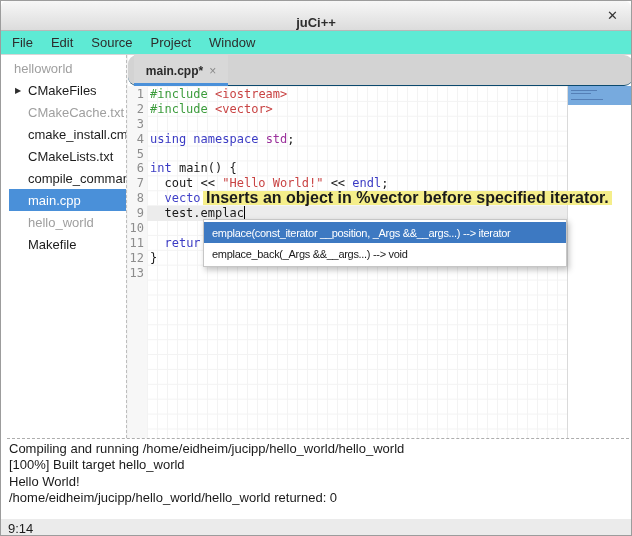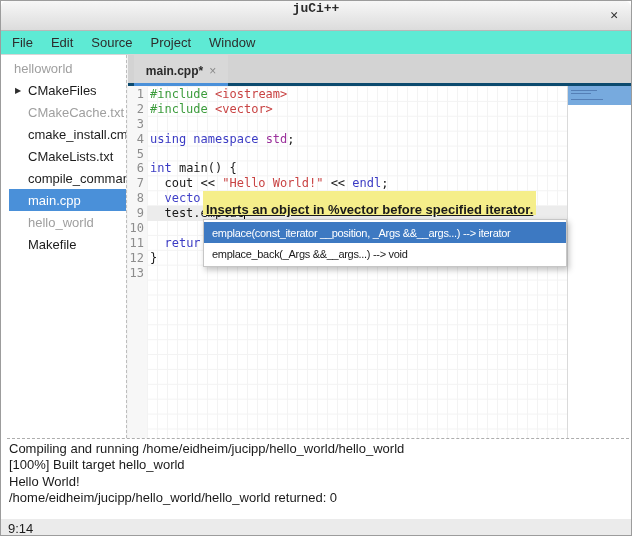--- a/index.html
+++ b/index.html
@@ -3,40 +3,40 @@
 <meta charset="utf-8">
 <style>
   * { margin:0; padding:0; box-sizing:border-box; }
   html,body { width:632px; height:536px; background:#fff; }
   body { font-family:"Liberation Sans", sans-serif; }
   .window { position:relative; width:632px; height:536px; border:1px solid #9c9c9c; overflow:hidden; background:#fff; }
 
   
   .titlebar { position:absolute; left:0; top:0; width:100%; height:30px;
     background:linear-gradient(#f7f7f7,#dcdcdc); border-bottom:1px solid #b8b8b8;
-    border-radius:6px 6px 0 0; display:flex; align-items:flex-start; justify-content:center;font-family:Liberation Mono, monospace; }
+    border-radius:6px 6px 0 0; display:flex; align-items:flex-end; justify-content:center; }
   .title { font-size:13px; font-weight:bold; color:#2d2d2d; }
   .close-btn { position:absolute; right:13px; top:8px; font-size:13px; color:#333; cursor:default; line-height:14px; }
 
   
   .menubar { position:absolute; left:0; top:30px; width:100%; height:24px;
     background:#5eead4; border-bottom:1px solid #d6d6d6; display:flex; align-items:stretch; padding-left:2px; }
   .menu-item { font-size:13px; color:#2d2d2d; padding:0 9px; display:flex; align-items:center; }
 
   
   .sidebar { position:absolute; left:8px; top:54px; width:125px; height:383px; background:#fff; overflow:hidden; padding-top:2px; }
   .side-row { height:22px; display:flex; align-items:center; font-size:13px; color:#1c1c1c; white-space:nowrap; overflow:hidden; padding-left:19px; position:relative; }
   .side-row.root { padding-left:5px; }
   .side-row.dim { color:#9f9f9f; }
   .side-row.selected { background:var(--accent); color:#fff; }
   .side-row .expander { position:absolute; left:6px; top:7px; font-size:8px; color:#2d2d2d; }
   .pane-divider { position:absolute; left:125px; top:54px; width:2px; height:383px; background:#f2f2f2; border-left:1px dashed #bdbdbd; }
 
   
-  .tabbar { position:absolute; left:127px; top:54px; width:505px; height:31px; background:#d3d3d3; border-bottom:3px solid #0c4a6e; }
+  .tabbar { position:absolute; left:127px; top:54px; width:505px; height:31px; background:#d3d3d3; border-bottom:1px solid #0c4a6e;border-radius:9px; }
   .tab { position:absolute; left:6px; top:0; width:94px; height:31px; background:#d8d8d8; display:flex; align-items:center; justify-content:center; }
   .tab-label { font-size:12px; font-weight:bold; color:#2b2b2b; }
   .tab-close { font-size:12px; color:#8a8a8a; margin-left:6px; }
   .tab-underline { position:absolute; left:0; bottom:0; width:100%; height:3px; background:var(--accent); }
 
   
   .gutter { position:absolute; left:127px; top:85px; width:19px; height:352px; background:#f7f7f7; padding-top:1px; }
   .gutter div { font-family:"DejaVu Sans Mono", monospace; font-size:12px; line-height:14.9px; height:14.9px; color:#8c8c8c; text-align:right; padding-right:3px; }
   .code-area { position:absolute; left:146px; top:85px; width:420px; height:352px; background-color:#fff;
     background-image:linear-gradient(to right,#f3f3f3 1px,transparent 1px),linear-gradient(to bottom,#f3f3f3 1px,transparent 1px);
@@ -47,21 +47,21 @@
   .seg-ns{color:var(--ns);} .seg-ty{color:var(--ty);} .seg-pl{color:var(--pl);}
   .caret { display:inline-block; width:1px; height:13px; background:#000; vertical-align:-2px; }
 
   
   .minimap { position:absolute; left:566px; top:85px; width:66px; height:352px; background:#fff; border-left:1px solid #dadada; }
   .minimap-thumb { position:absolute; left:0; top:0; width:66px; height:19px; background:var(--thumb); }
   .mini-mark { position:absolute; left:3px; height:1px; background:rgba(20,50,110,0.35); }
 
   
   .doc-tooltip { position:absolute; left:202px; top:190px; height:14px; background:var(--tipbg);
-    font-size:13px; font-weight:bold; color:#1a1a1a; padding:12px 3px; line-height:14px; white-space:nowrap; z-index:6;text-decoration:underline; }
+    font-size:16px; font-weight:bold; color:#1a1a1a; padding:0 3px; line-height:14px; white-space:nowrap; z-index:6; }
 
   
   .completion { position:absolute; left:202px; top:218px; width:364px; background:#fff;
     border:1px solid #c6c6c6; box-shadow:2px 3px 6px rgba(0,0,0,0.25); padding:2px 0; z-index:5; }
   .comp-row { height:21px; display:flex; align-items:center; padding-left:8px; font-size:11px; letter-spacing:-0.3px;
     color:#1a1a1a; white-space:nowrap; overflow:hidden; }
   .comp-row.selected { background:var(--selrow); color:#fff; }
 
   
   .terminal { position:absolute; left:6px; top:437px; width:632px; height:81px; background:#fff;

